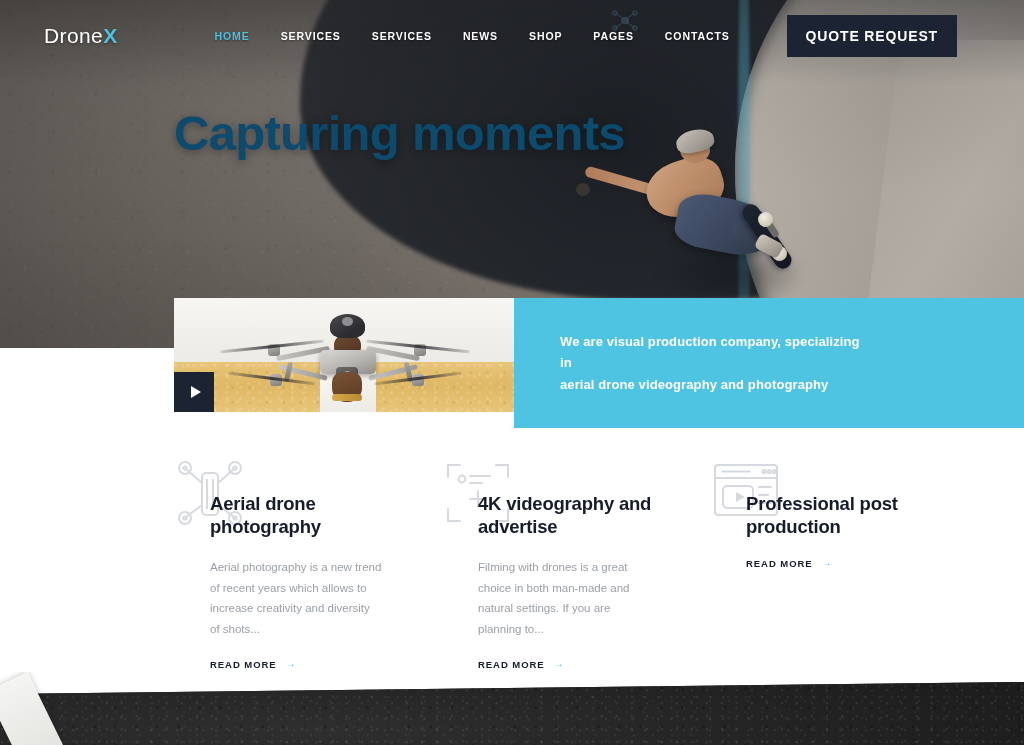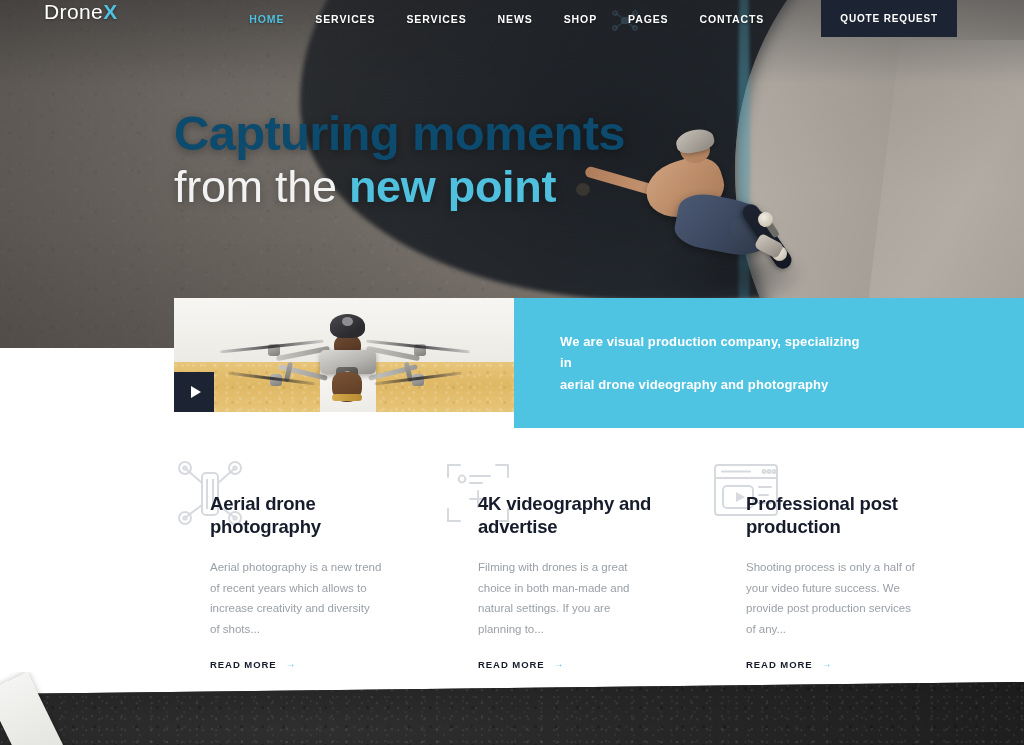--- a/index.html
+++ b/index.html
@@ -149,42 +149,42 @@
 
   
   .mini-drone {
     position:absolute; left:612px; top:10px; width:26px; height:22px;
     opacity:.72;
   }
 
   
   .navbar {
     position:absolute; top:0; left:0; width:986px; height:72px;
-    display:flex; align-items:flex-start; z-index:30;
+    display:flex; align-items:center; z-index:30;
   }
   .logo {
     margin-left:44px; font-size:21px; letter-spacing:.4px;
     color:#ffffff; font-weight:300; font-family:"Liberation Sans", sans-serif;
     text-shadow:0 1px 3px rgba(0,0,0,.4);
   }
   .logo .x { color:#4FC1DF; font-weight:700; }
   .nav-menu {
     margin-left:auto; display:flex; align-items:center; gap:31px;
   }
   .nav-link {
     font-size:10.5px; font-weight:700; letter-spacing:.9px;
     color:#ffffff; text-decoration:none; white-space:nowrap;
     text-shadow:0 1px 2px rgba(0,0,0,.45);
     cursor:pointer;
   }
   .nav-link.active { color:#4FC1DF; }
   .quote-btn {
     margin-left:26px; margin-right:29px;
     background:#1C2333; color:#ffffff;
-    font-size:10px; font-weight:700; letter-spacing:.85px;
+    font-size:14px; font-weight:700; letter-spacing:.85px;
     padding:13px 19px; border:none; cursor:pointer;
     white-space:nowrap;
     font-family:"Liberation Sans", sans-serif;
   }
 
   
   .hero-copy { position:absolute; left:174px; top:108px; z-index:20; }
   .hl1 {
     font-size:49px; font-weight:700; color:#0c4a6e; line-height:1.03;
     letter-spacing:-.7px; text-shadow:0 2px 9px rgba(0,0,0,.35);
@@ -429,22 +429,20 @@
     <a class="nav-link">NEWS</a>
     <a class="nav-link">SHOP</a>
     <a class="nav-link">PAGES</a>
     <a class="nav-link">CONTACTS</a>
     <button class="quote-btn">QUOTE REQUEST</button>
   </div>
 </div>
 
 <div class="hero-copy">
   <div class="hl1">Capturing moments</div>
-  <div class="hl2"><span class="lite">from the</span>
-    <span class="accent">new point</span></div>
 </div>
 
 <div class="promo-row">
 
   <div class="video-card">
     <div class="vc-sky"></div>
     <div class="vc-field"></div>
     <div class="vc-field-grain"></div>
 
     <div class="vc-person">
@@ -561,21 +559,20 @@
         <polygon points="26,35 35,40 26,45" fill="#7b8794" stroke="none"></polygon>
         <line x1="49" y1="30" x2="61" y2="30"></line>
         <line x1="49" y1="38" x2="58" y2="38"></line>
         <line x1="49" y1="46" x2="61" y2="46"></line>
       </g>
     </svg>
     <div class="svc-title">
       <div>Professional post</div>
       <div>production</div>
     </div>
-    <div class="svc-desc">Shooting process is only a half of your video future success. We provide post production services of any...</div>
     <a class="read-more">
       <span>READ MORE</span>
       <span class="rm-arrow">→</span>
     </a>
   </div>
 </div>
 
 <div class="road">
   <div class="road-surface"></div>
   <div class="road-grain"></div>

